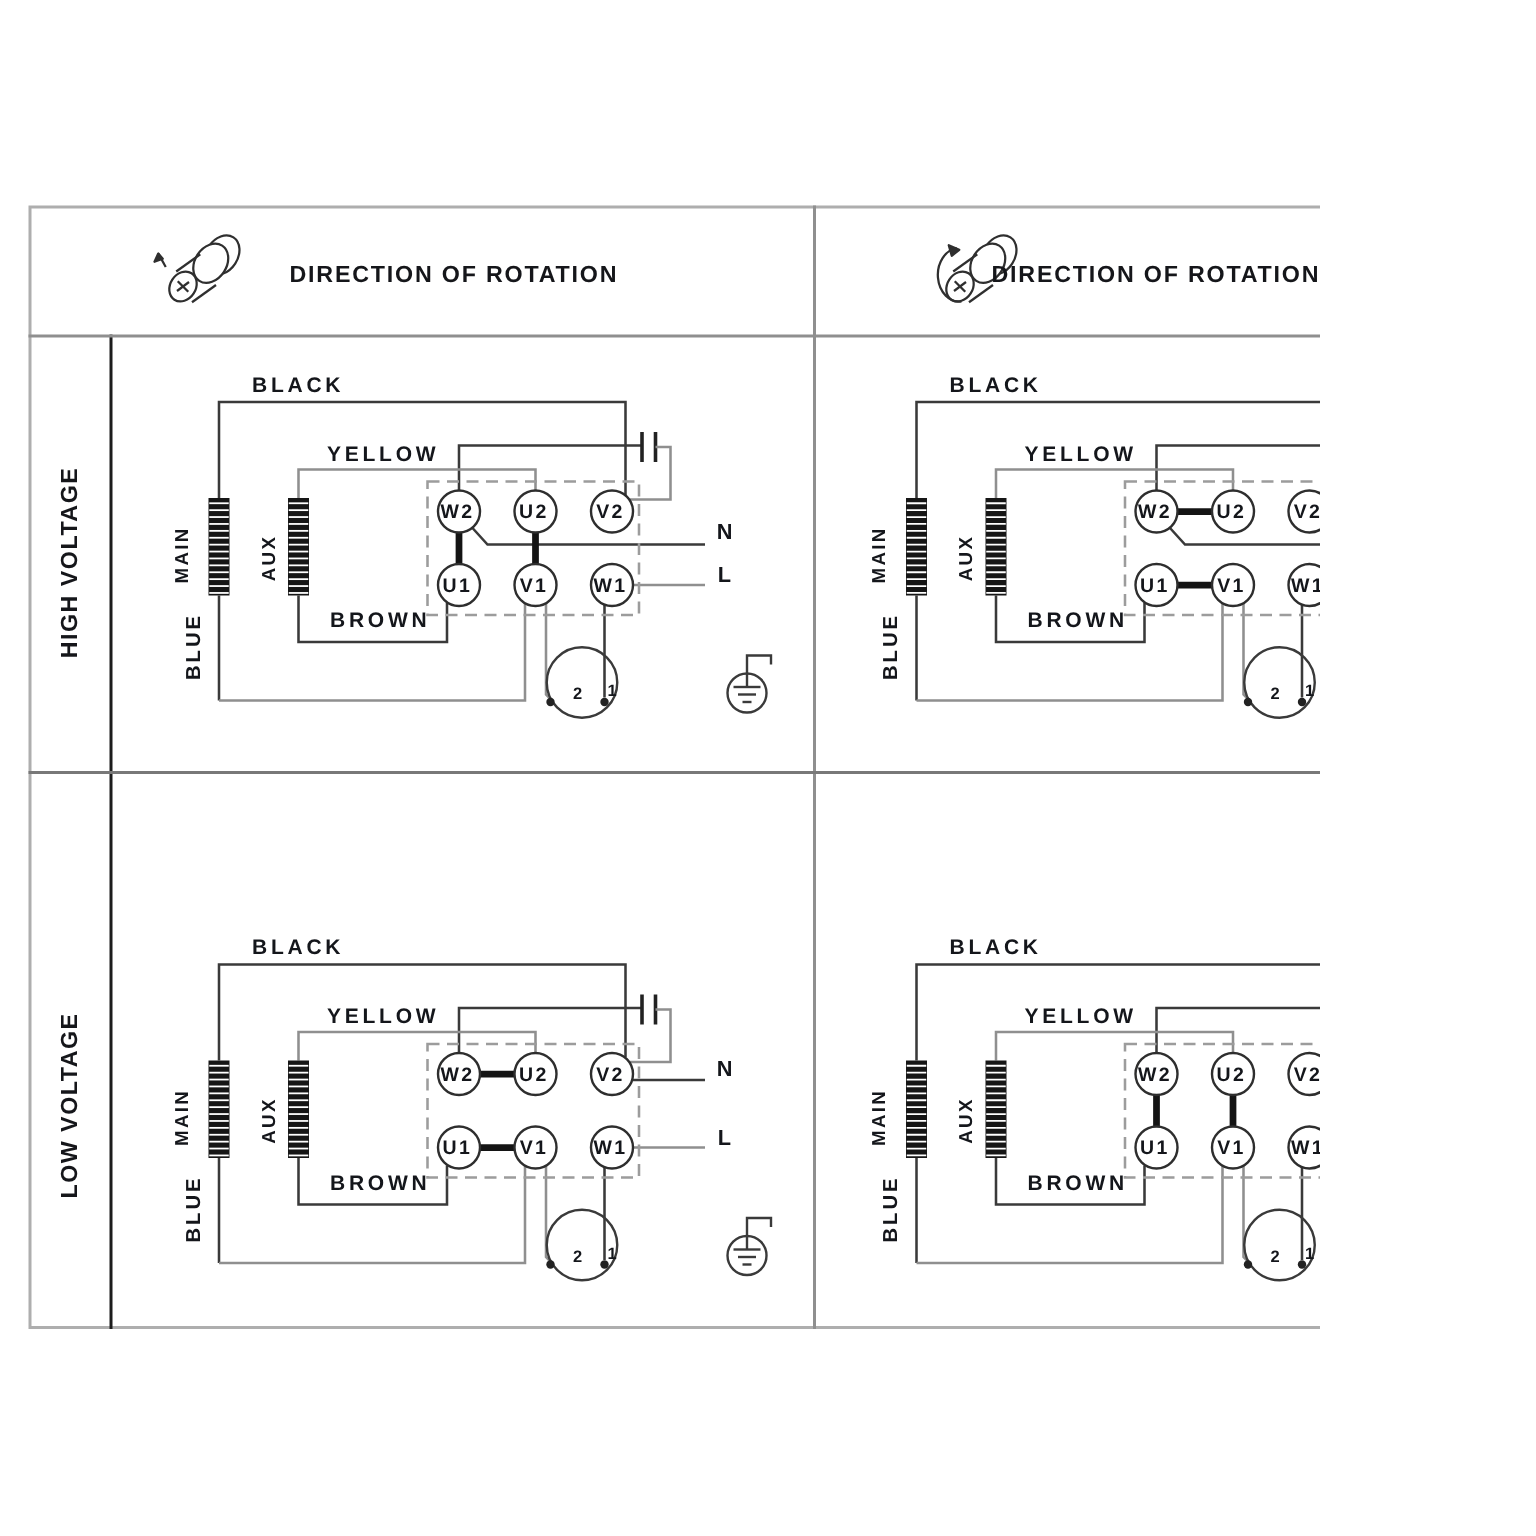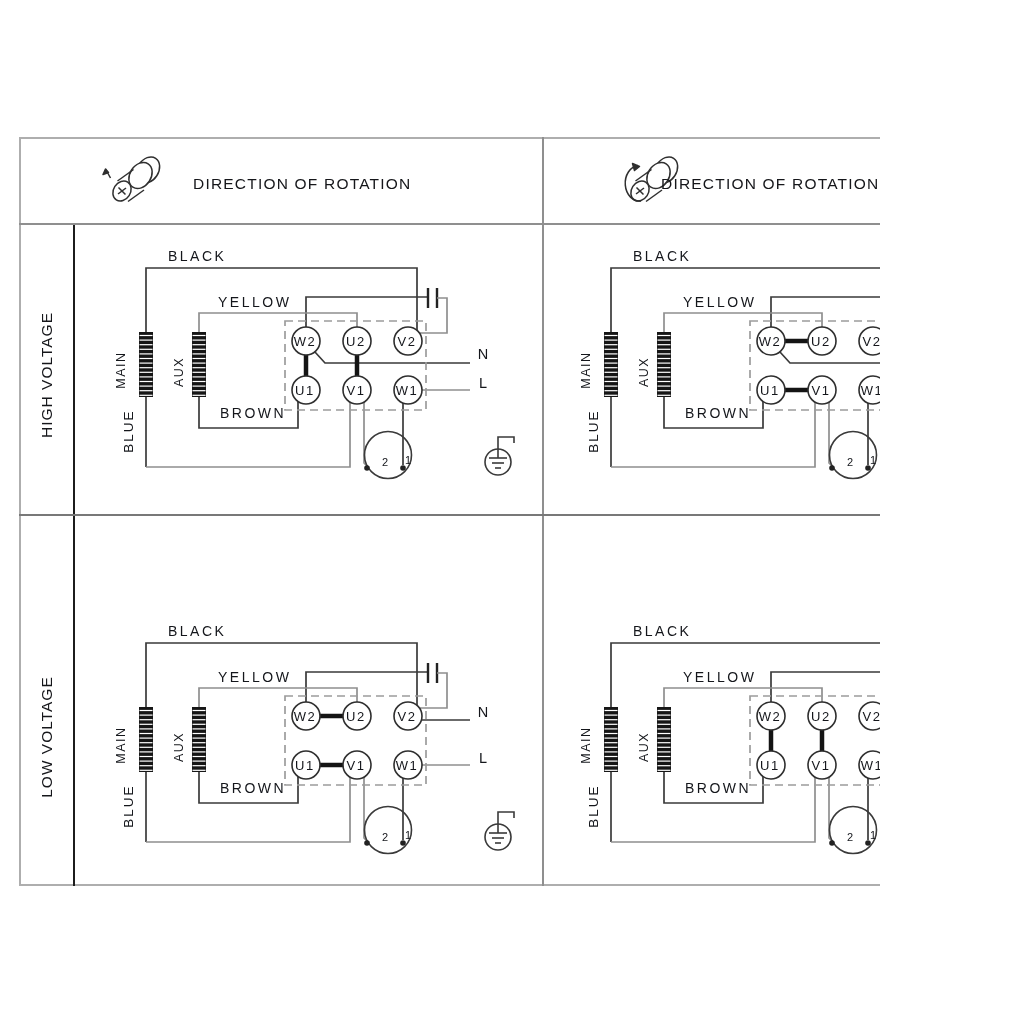--- a/index.html
+++ b/index.html
@@ -1,17 +1,17 @@
 <!DOCTYPE html>
 <html><head>
 <meta charset="utf-8">
 <style>
   html,body{margin:0;padding:0;background:#fff;}
   .sheet{position:relative;width:880px;height:1024px;background:#ffffff;
-         font-family:"Liberation Sans",sans-serif;overflow:hidden;}
+         font-family:"Liberation Sans",sans-serif;overflow:hidden;font-weight:bold;}
   
   .outer{position:absolute;left:19px;top:137px;width:985px;height:749px;
          border:2px solid #aeaeae;box-sizing:border-box;}
   .vline-center{position:absolute;left:542px;top:137px;width:2px;height:749px;background:#8f8f8f;}
   .vline-label{position:absolute;left:73px;top:223px;width:2px;height:663px;background:#1c1c1c;}
   .hline-header{position:absolute;left:19px;top:223px;width:985px;height:2px;background:#8f8f8f;}
   .hline-row{position:absolute;left:19px;top:514px;width:985px;height:2px;background:#787878;}
   .htitle{position:absolute;height:22px;line-height:22px;font-size:15.5px;letter-spacing:1.2px;
           color:#15161a;white-space:nowrap;}
   .rowlabel{position:absolute;width:200px;height:20px;line-height:20px;text-align:center;

